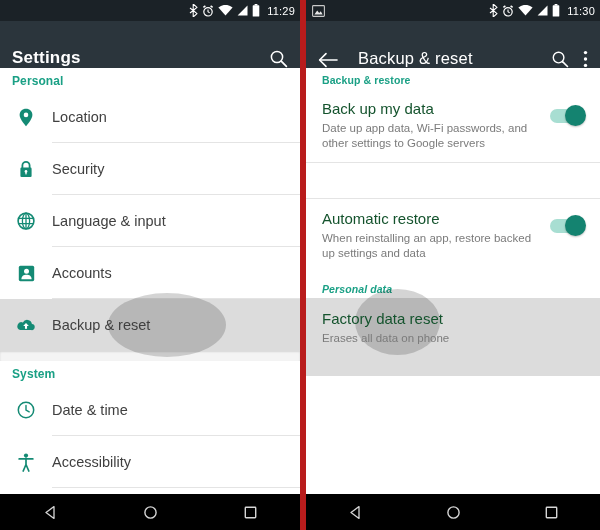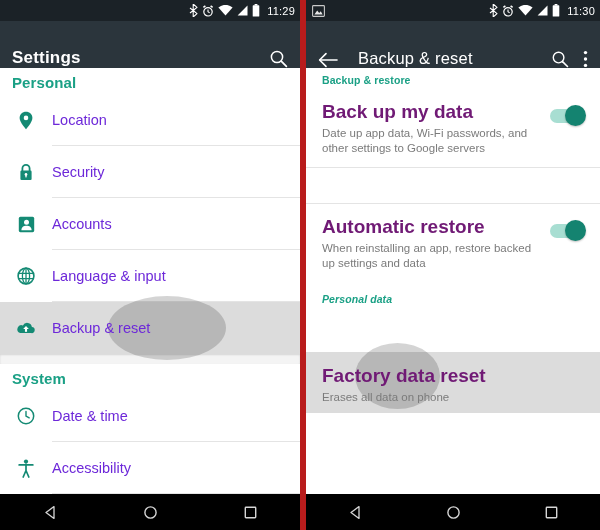--- a/index.html
+++ b/index.html
@@ -42,57 +42,57 @@
   }
   .phone.right .tb-title { font-weight: normal; font-size: 16.5px; }
   .tb-back { margin-right: 20px; display: flex; align-items: center; }
   .tb-actions { display: flex; align-items: center; gap: 14px; }
   .tb-btn { display: flex; align-items: center; justify-content: center; }
 
   
   .content { flex: 1; position: relative; background: #fff; overflow: hidden; }
 
   .section-hdr {
-    color: #1aa085; font-size: 15px; font-weight: bold;
+    color: #1aa085; font-size: 12px; font-weight: bold;
     padding: 6px 0 3px 12px; letter-spacing: .1px;
   }
   .phone.right .section-hdr { padding-left: 16px; font-size: 10.5px; }
 
   
   .row {
     height: 52px; display: flex; align-items: center;
     position: relative; background: transparent;
   }
   .row.sel { background: #dcdcdc; }
   .row-ic {
     width: 52px; flex: 0 0 52px;
     display: flex; align-items: center; justify-content: center;
   }
   .row-body {
     flex: 1; height: 100%; display: flex; align-items: center;
     position: relative;
   }
   .row-label {
-    font-size: 14.5px; color: #6d28d9; position: relative; z-index: 2;
+    font-size: 14.5px; color: #404040; position: relative; z-index: 2;
   }
   .divider {
     position: absolute; left: 0; right: 0; bottom: 0;
     height: 1px; background: #e4e4e4;
   }
   .grp-gap { height: 10px; background: #f4f4f4; }
   .grp-gap.sh { box-shadow: inset 0 1px 2px rgba(0,0,0,.13); }
 
   
   .prow {
     padding: 11px 16px 12px 16px; position: relative;
     display: flex; align-items: flex-start; background: transparent;
   }
   .prow.sel { background: #dcdcdc; }
   .prow-txt { flex: 1; position: relative; z-index: 2; }
-  .prow-title { font-size: 19px; color: #701a75; line-height: 1.25; font-weight: bold; }
+  .prow-title { font-size: 15px; color: #14532d; line-height: 1.25; }
   .prow-sub {
     font-size: 11.5px; color: #7b7b7b; line-height: 1.32;
     margin-top: 2px; max-width: 222px;
   }
   .switch {
     width: 34px; height: 14px; border-radius: 7px;
     background: #a8ded2; position: relative; margin: 9px 0 0 8px;
     flex: 0 0 34px; z-index: 2;
   }
   .switch .knob {
@@ -190,42 +190,42 @@
           </svg>
         </div>
         <div class="row-body">
           <span class="row-label">Security</span>
           <div class="divider"></div>
         </div>
       </div>
 
       <div class="row">
         <div class="row-ic">
+          <svg width="18" height="18" viewBox="0 0 18 18">
+            <circle cx="9" cy="9" r="7.9" fill="none" stroke="#148a74" stroke-width="1.6"></circle>
+            <ellipse cx="9" cy="9" rx="3.6" ry="7.9" fill="none" stroke="#148a74" stroke-width="1.3"></ellipse>
+            <path d="M1.4 6.3 H16.6 M1.4 11.7 H16.6 M9 1.1 V16.9" stroke="#148a74" stroke-width="1.3"></path>
+          </svg>
+        </div>
+        <div class="row-body">
+          <span class="row-label">Language &amp; input</span>
+          <div class="divider"></div>
+        </div>
+      </div>
+
+      <div class="row">
+        <div class="row-ic">
           <svg width="17" height="17" viewBox="0 0 17 17">
             <rect x=".8" y=".8" width="15.4" height="15.4" rx="1.6" fill="#148a74"></rect>
             <circle cx="8.5" cy="6.2" r="2.5" fill="#fff"></circle>
             <path d="M3.4 14.2 C3.4 11.2 5.6 9.8 8.5 9.8 C11.4 9.8 13.6 11.2 13.6 14.2 Z" fill="#fff"></path>
           </svg>
         </div>
         <div class="row-body">
           <span class="row-label">Accounts</span>
-          <div class="divider"></div>
-        </div>
-      </div>
-
-      <div class="row">
-        <div class="row-ic">
-          <svg width="18" height="18" viewBox="0 0 18 18">
-            <circle cx="9" cy="9" r="7.9" fill="none" stroke="#148a74" stroke-width="1.6"></circle>
-            <ellipse cx="9" cy="9" rx="3.6" ry="7.9" fill="none" stroke="#148a74" stroke-width="1.3"></ellipse>
-            <path d="M1.4 6.3 H16.6 M1.4 11.7 H16.6 M9 1.1 V16.9" stroke="#148a74" stroke-width="1.3"></path>
-          </svg>
-        </div>
-        <div class="row-body">
-          <span class="row-label">Language &amp; input</span>
           <div class="divider"></div>
         </div>
       </div>
 
       <div class="row sel">
         <div class="ripple" style="left:108px; top:-6px; width:118px; height:64px;"></div>
         <div class="row-ic">
           <svg width="20" height="15" viewBox="0 0 20 15">
             <path d="M15.9 5.9 A4.8 4.8 0 0 0 6.9 4.4 A3.9 3.9 0 0 0 4.1 12.1 L15.3 12.1 A3.1 3.1 0 0 0 15.9 5.9 Z" fill="#148a74"></path>
             <path d="M10 4.9 L12.8 7.9 L7.2 7.9 Z" fill="#fff"></path>
@@ -370,21 +370,21 @@
           <div class="prow-title">Automatic restore</div>
           <div class="prow-sub">When reinstalling an app, restore backed up settings and data</div>
         </div>
         <div class="switch">
           <div class="knob"></div>
         </div>
       </div>
 
       <div class="section-hdr" style="padding-top:10px;font-style:italic;">Personal data</div>
 
-      <div class="prow sel" style="padding-top:12px; padding-bottom:8px;margin-top:44px;">
+      <div class="prow sel" style="padding-top:12px; padding-bottom:30px;">
         <div class="ripple" style="left:49px; top:-9px; width:85px; height:66px;"></div>
         <div class="prow-txt">
           <div class="prow-title">Factory data reset</div>
           <div class="prow-sub">Erases all data on phone</div>
         </div>
       </div>
 
     </div>
 
     <div class="navbar">

